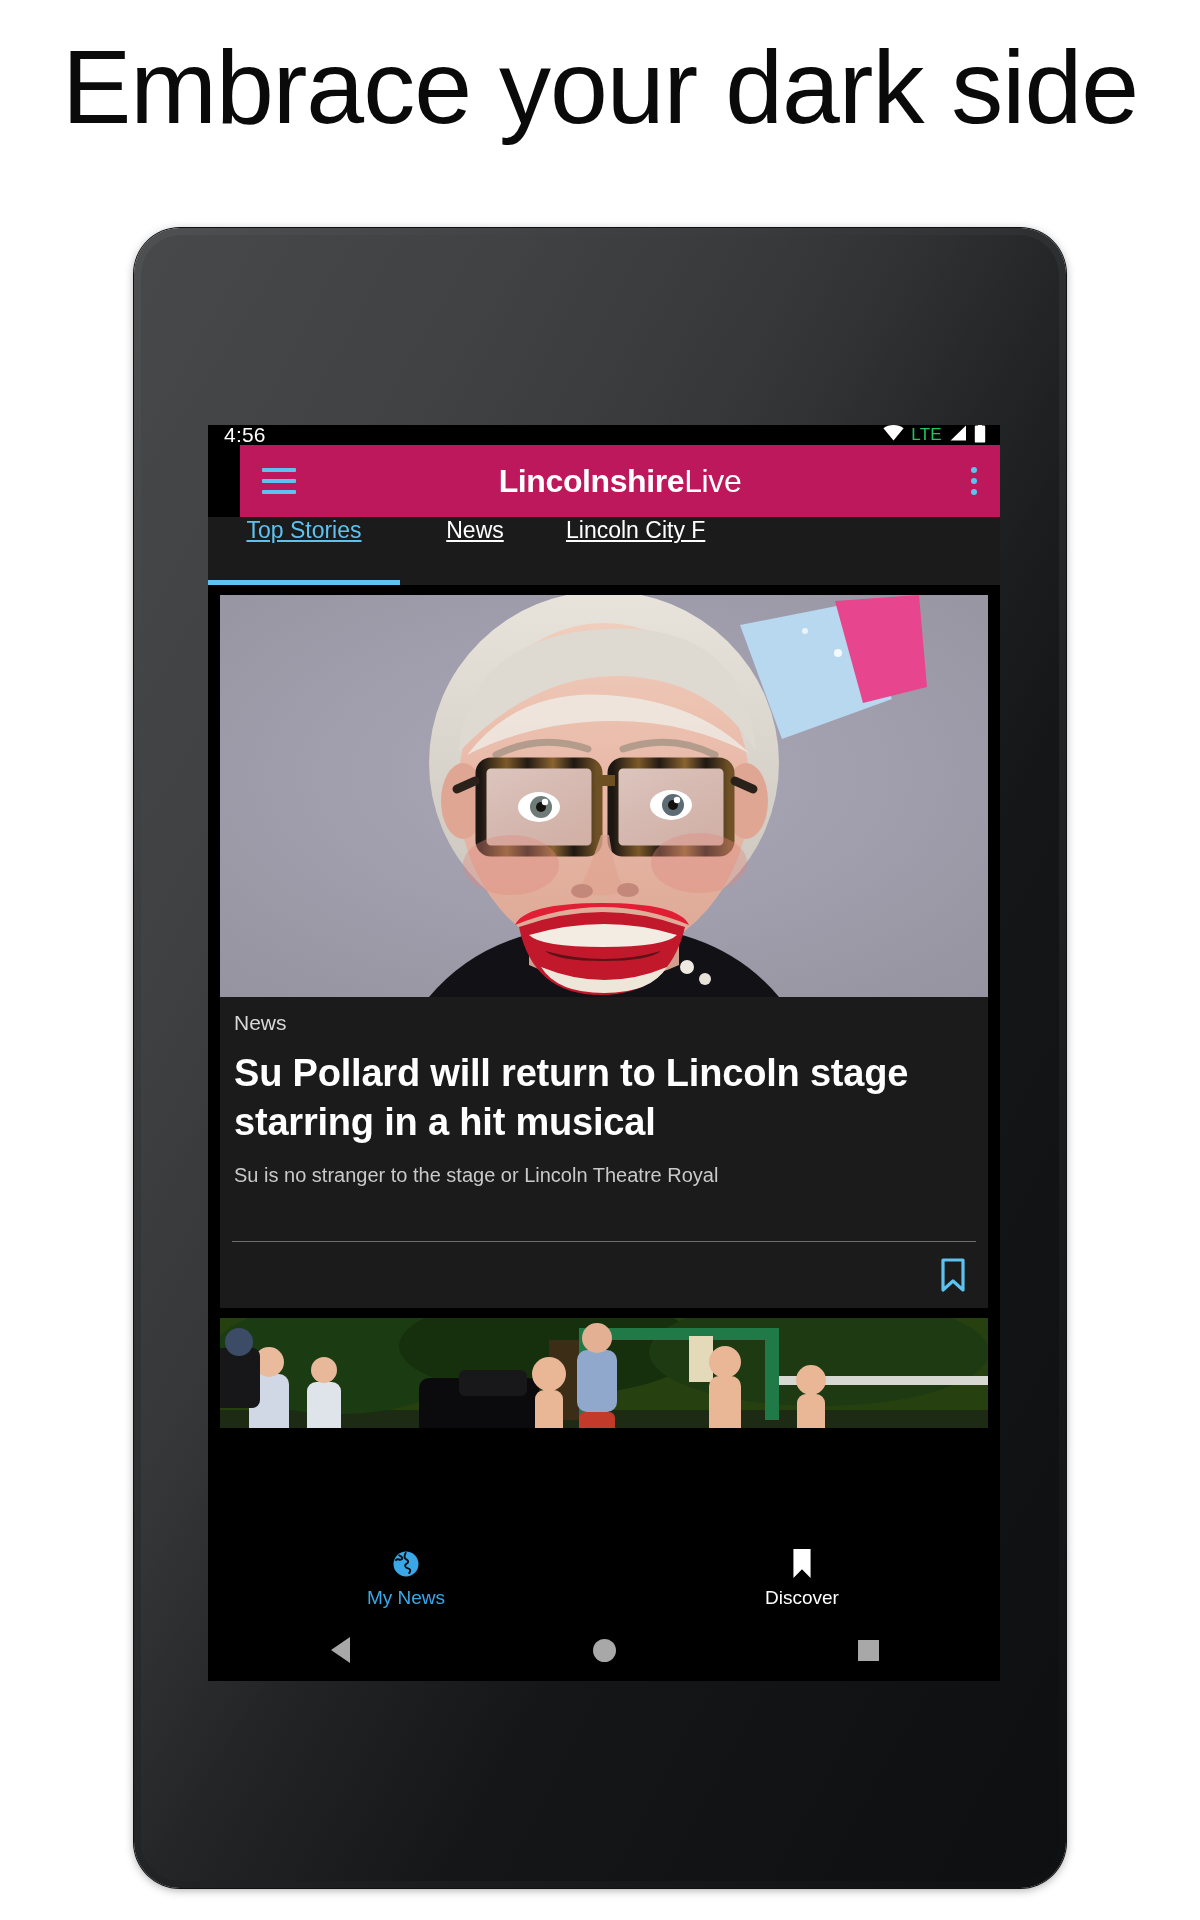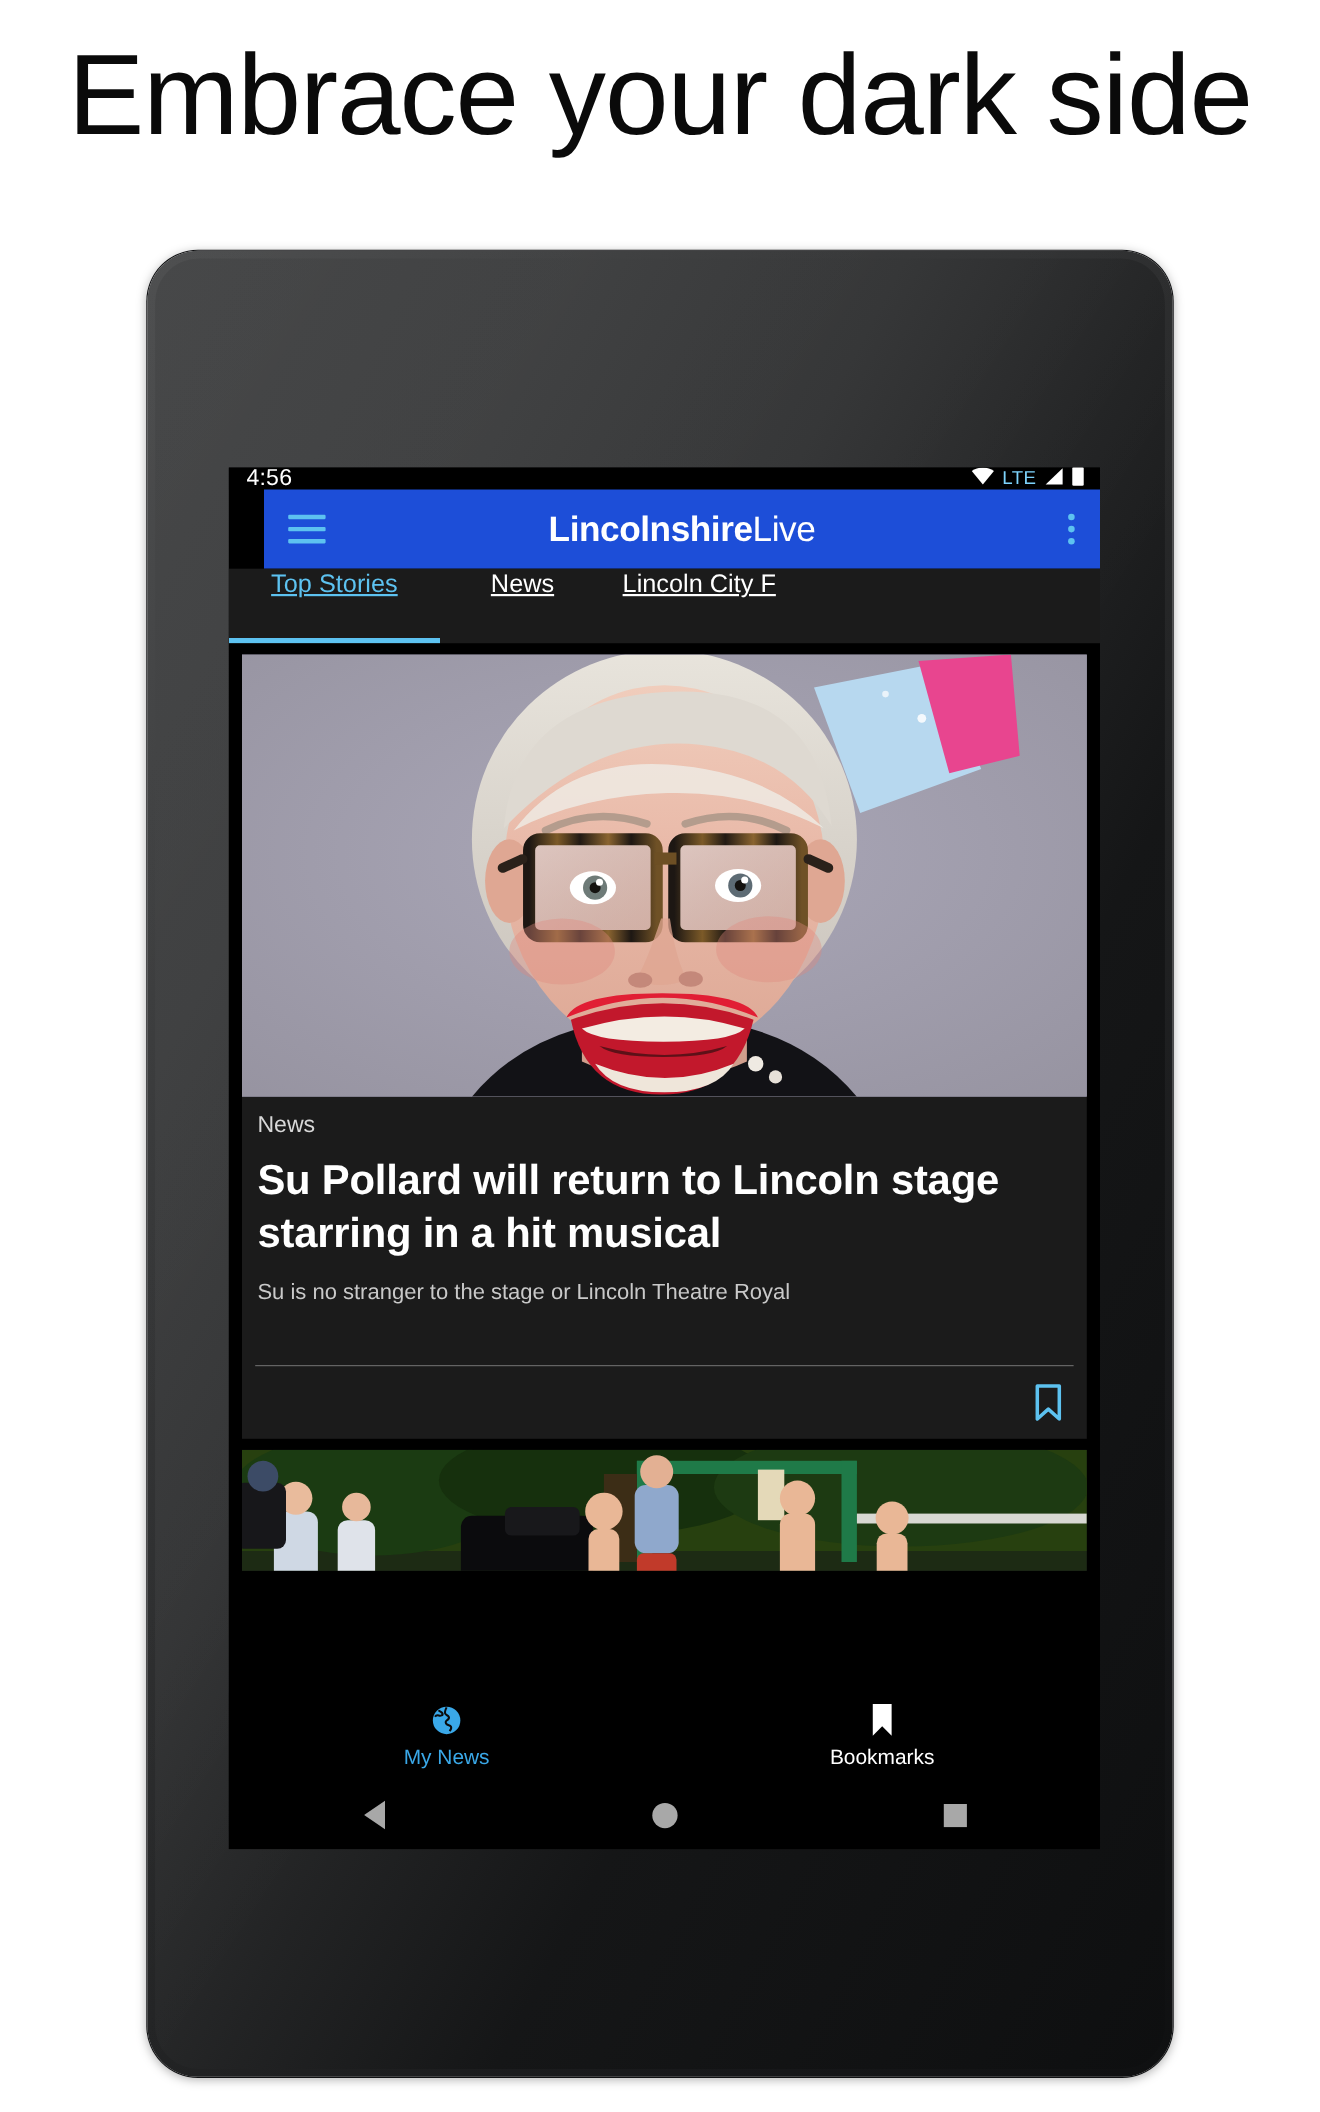--- a/index.html
+++ b/index.html
@@ -117,28 +117,28 @@
   .status-right {
     margin-left: auto;
     display: flex;
     align-items: center;
     gap: 7px;
   }
   .status-lte {
     font-size: 17px;
     font-weight: 400;
     letter-spacing: 0.3px;
-    color: #7dd3fc;
+    color: #22c55e;
   }
 
   
   .appbar {
     position: relative;
     height: 72px;
-    background: #1d4ed8;
+    background: #be185d;
     display: flex;
     align-items: center;
     padding: 0 22px;
     margin-left: 32px;
   }
   .hamburger {
     width: 34px; height: 26px;
     display: flex; flex-direction: column; justify-content: space-between;
     cursor: pointer;
   }
@@ -562,21 +562,21 @@
           </svg>
         </span>
         <span class="nav-label">My News</span>
       </div>
       <div class="navitem">
         <span>
           <svg width="22" height="30" viewBox="0 0 20 28">
             <path d="M2 0 h16 v27 l-8 -8 l-8 8 z" fill="#ffffff"></path>
           </svg>
         </span>
-        <span class="nav-label">Bookmarks</span>
+        <span class="nav-label">Discover</span>
       </div>
     </div>
 
     <div class="sysnav">
       <div class="sysbtn">
           <div class="sys-back"></div>
         </div>
       <div class="sysbtn">
           <div class="sys-home"></div>
         </div>

